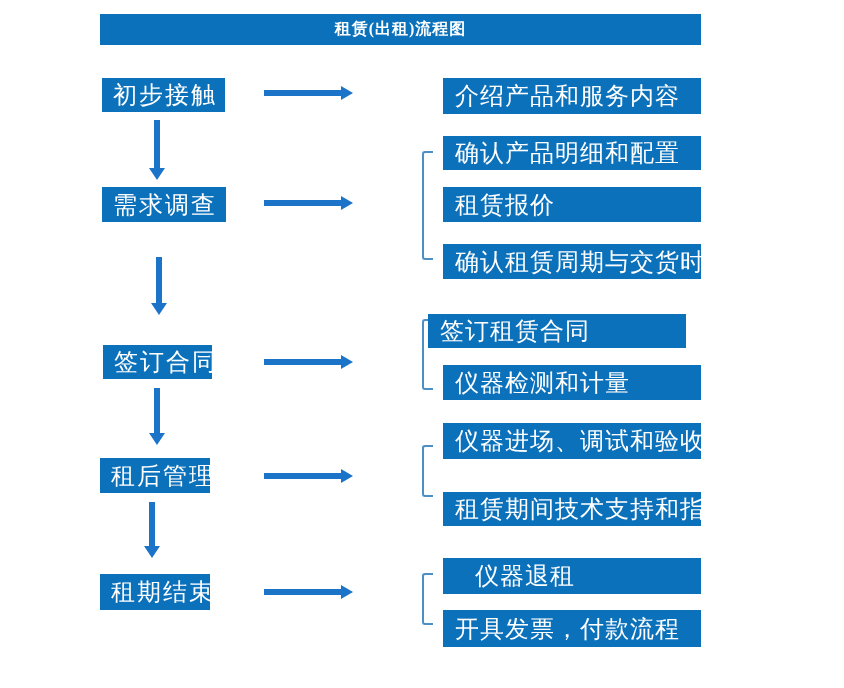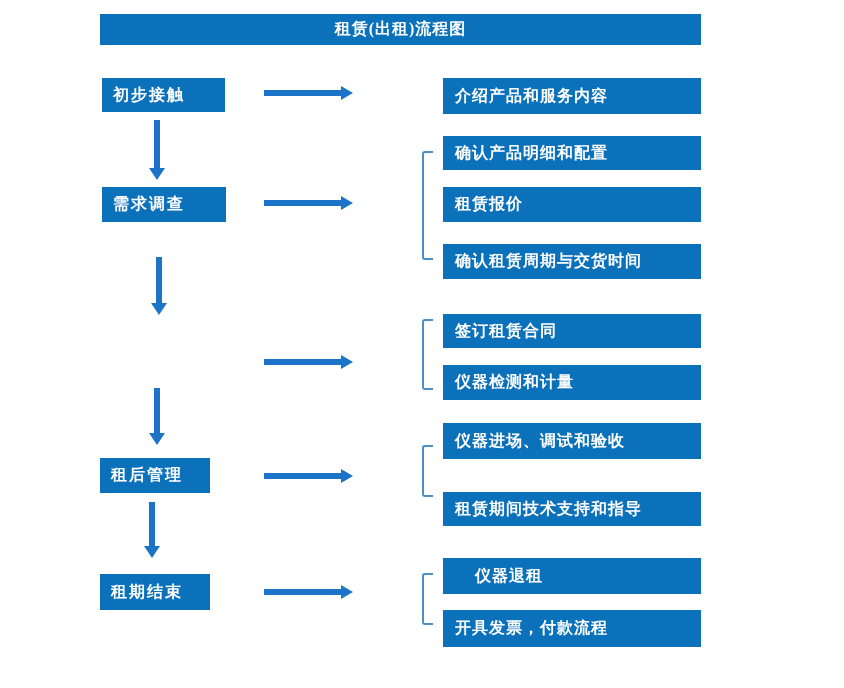--- a/index.html
+++ b/index.html
@@ -14,22 +14,22 @@
     width: 844px;
     height: 688px;
     background: #ffffff;
     font-family: "Liberation Serif", "DejaVu Serif", serif;
     overflow: hidden;
   }
   .bluebox {
     position: absolute;
     background: var(--box-blue, #0C71BB);
     color: var(--text-white, #fff);
-    font-weight: bold;
-    font-size: 16px;
+    font-weight: normal;
+    font-size: 24px;
     letter-spacing: 2px;
     display: flex;
     align-items: center;
     box-sizing: border-box;
     white-space: nowrap;
   }
   .leftbox  { padding-left: 11px; }
   .rightbox { padding-left: 12px; letter-spacing: 1px; }
   .titlebar {
     position: absolute;
@@ -84,20 +84,21 @@
 <body>
 
 <div id="canvas">
 
   <div class="titlebar">
     <span>租赁(出租)流程图</span>
   </div>
 
   <div class="bluebox leftbox" style="left:102px; top:78px;  width:123px; height:34px;">初步接触</div>
   <div class="bluebox leftbox" style="left:102px; top:187px; width:124px; height:35px;">需求调查</div>
+  <div class="bluebox leftbox" style="left:103px; top:345px; width:109px; height:34px;">签订合同</div>
   <div class="bluebox leftbox" style="left:100px; top:458px; width:110px; height:35px;">租后管理</div>
   <div class="bluebox leftbox" style="left:100px; top:574px; width:110px; height:36px;">租期结束</div>
 
   <div class="varrow" style="left:149px; top:120px; height:60px;">
     <div class="shaft"></div>
       <div class="head"></div>
   </div>
   <div class="varrow" style="left:151px; top:257px; height:58px;">
     <div class="shaft"></div>
       <div class="head"></div>
@@ -134,20 +135,20 @@
 
   <div class="bracket" style="top:151px; height:109px;"></div>
   <div class="bracket" style="top:319px; height:71px;"></div>
   <div class="bracket" style="top:445px; height:52px;"></div>
   <div class="bracket" style="top:573px; height:52px;"></div>
 
   <div class="bluebox rightbox" style="left:443px; top:78px;  width:258px; height:36px;">介绍产品和服务内容</div>
   <div class="bluebox rightbox" style="left:443px; top:136px; width:258px; height:34px;">确认产品明细和配置</div>
   <div class="bluebox rightbox" style="left:443px; top:187px; width:258px; height:35px;">租赁报价</div>
   <div class="bluebox rightbox" style="left:443px; top:244px; width:258px; height:35px;">确认租赁周期与交货时间</div>
-  <div class="bluebox rightbox" style="left:443px; top:314px; width:258px; height:34px;">签订租赁合同</div>
+  <div class="bluebox rightbox" style="left:428px; top:314px; width:258px; height:34px;">签订租赁合同</div>
   <div class="bluebox rightbox" style="left:443px; top:365px; width:258px; height:35px;">仪器检测和计量</div>
   <div class="bluebox rightbox" style="left:443px; top:423px; width:258px; height:36px;">仪器进场、调试和验收</div>
   <div class="bluebox rightbox" style="left:443px; top:492px; width:258px; height:34px;">租赁期间技术支持和指导</div>
   <div class="bluebox rightbox" style="left:443px; top:558px; width:258px; height:36px;padding-left:32px;">仪器退租</div>
   <div class="bluebox rightbox" style="left:443px; top:610px; width:258px; height:37px;">开具发票，付款流程</div>
 
 </div>
 
 </body></html>

